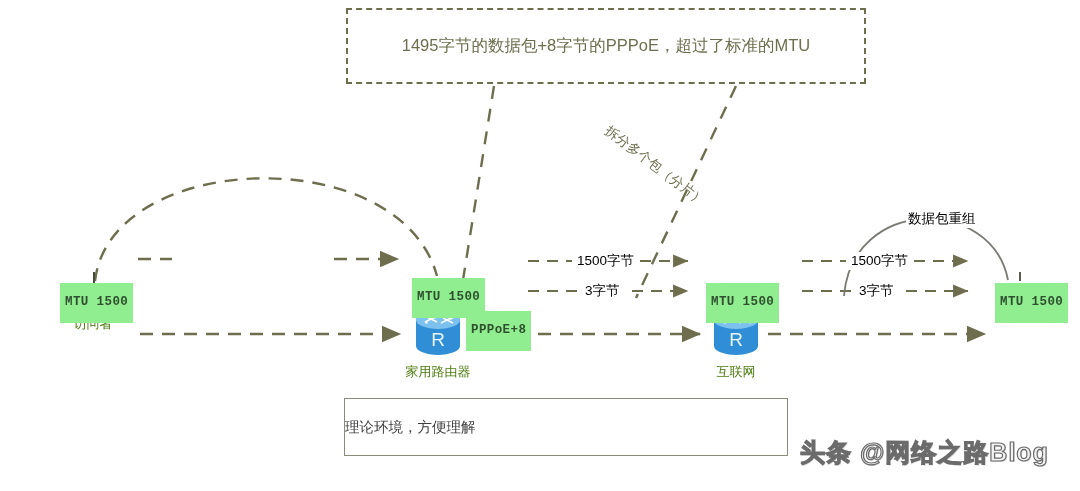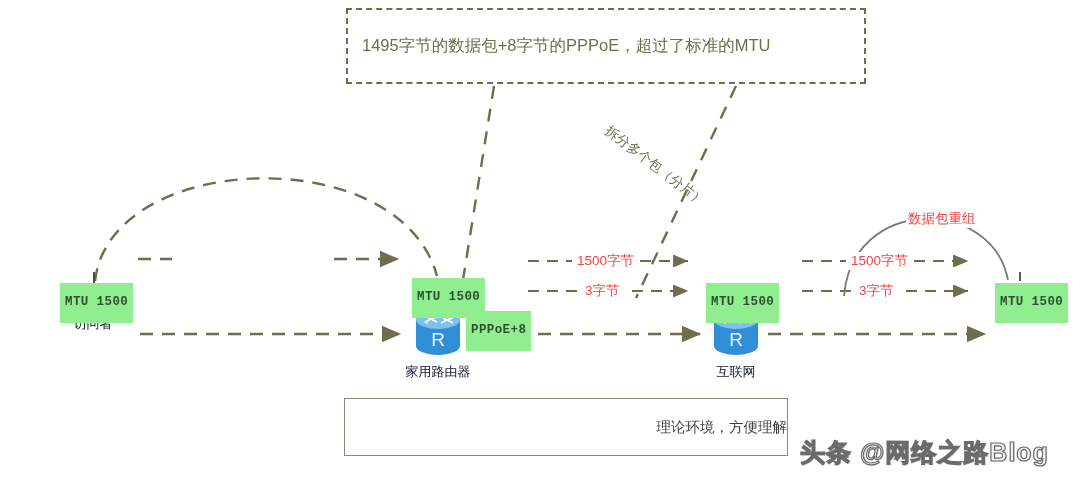--- a/index.html
+++ b/index.html
@@ -8,64 +8,64 @@
     font-family:"Liberation Sans","DejaVu Sans",sans-serif;
   }
   #canvas{position:absolute;left:0;top:0;width:1080px;height:491px;}
   .svg-layer{position:absolute;left:0;top:0;width:1080px;height:491px;pointer-events:none;}
 
   
   .callout{
     position:absolute;left:346px;top:8px;width:520px;height:76px;
     border:2.5px dashed #6e6e4e;
     box-sizing:border-box;
-    display:flex;align-items:center;justify-content:flex-start;
+    display:flex;align-items:center;justify-content:center;
     padding:4px 14px;
   }
   .callout-text{
     color:#6e6e4e;font-size:16.5px;line-height:1.45;text-align:center;
   }
 
   
   .notebox{
     position:absolute;left:344px;top:398px;width:444px;height:58px;
     border:1.6px solid #8a8a7a;box-sizing:border-box;
-    display:flex;align-items:center;justify-content:flex-end;background:#fff;
+    display:flex;align-items:center;justify-content:flex-start;background:#fff;
   }
   .notebox-text{color:#3d3d3d;font-size:14.5px;}
 
   
   .chip{
     position:absolute;background:#90ee90;color:#2f4f2f;
     font-family:"Liberation Mono","DejaVu Sans Mono",monospace;
     font-size:12.5px;font-weight:700;letter-spacing:.4px;
     padding:12px 5px;white-space:nowrap;line-height:1.25;
   }
   #chip-visitor{left:60px;top:283px;}
   #chip-router{left:412px;top:278px;}
   #chip-pppoe{left:466px;top:311px;}
   #chip-internet{left:706px;top:283px;}
   #chip-server{left:995px;top:283px;}
 
   
   .node{position:absolute;text-align:center;}
   .node-label{
-    font-size:13px;color:#0f172a;margin-top:3px;white-space:nowrap;
+    font-size:13px;color:#4d7c0f;margin-top:3px;white-space:nowrap;
     font-family:Liberation Sans, sans-serif;
   }
   #node-visitor{left:38px;top:312px;width:110px;}
   #node-router{left:390px;top:308px;width:96px;}
   #node-internet{left:688px;top:308px;width:96px;}
   #node-server{left:955px;top:310px;width:125px;}
 
   .icon-wrap{display:flex;justify-content:center;align-items:flex-end;height:52px;}
 
   
   .edge-label{
-    position:absolute;color:#ef4444;font-size:13.5px;white-space:nowrap;
+    position:absolute;color:#000000;font-size:13.5px;white-space:nowrap;
     background:#fff;padding:0 2px;
   }
   #lbl-send{left:173px;top:249px;font-size:14px;}
   #lbl-mid-1500{left:575px;top:252px;}
   #lbl-mid-3{left:583px;top:282px;}
   #lbl-right-1500{left:849px;top:252px;}
   #lbl-right-3{left:857px;top:282px;}
   #lbl-reassemble{left:906px;top:210px;font-size:13.5px;}
 
   

